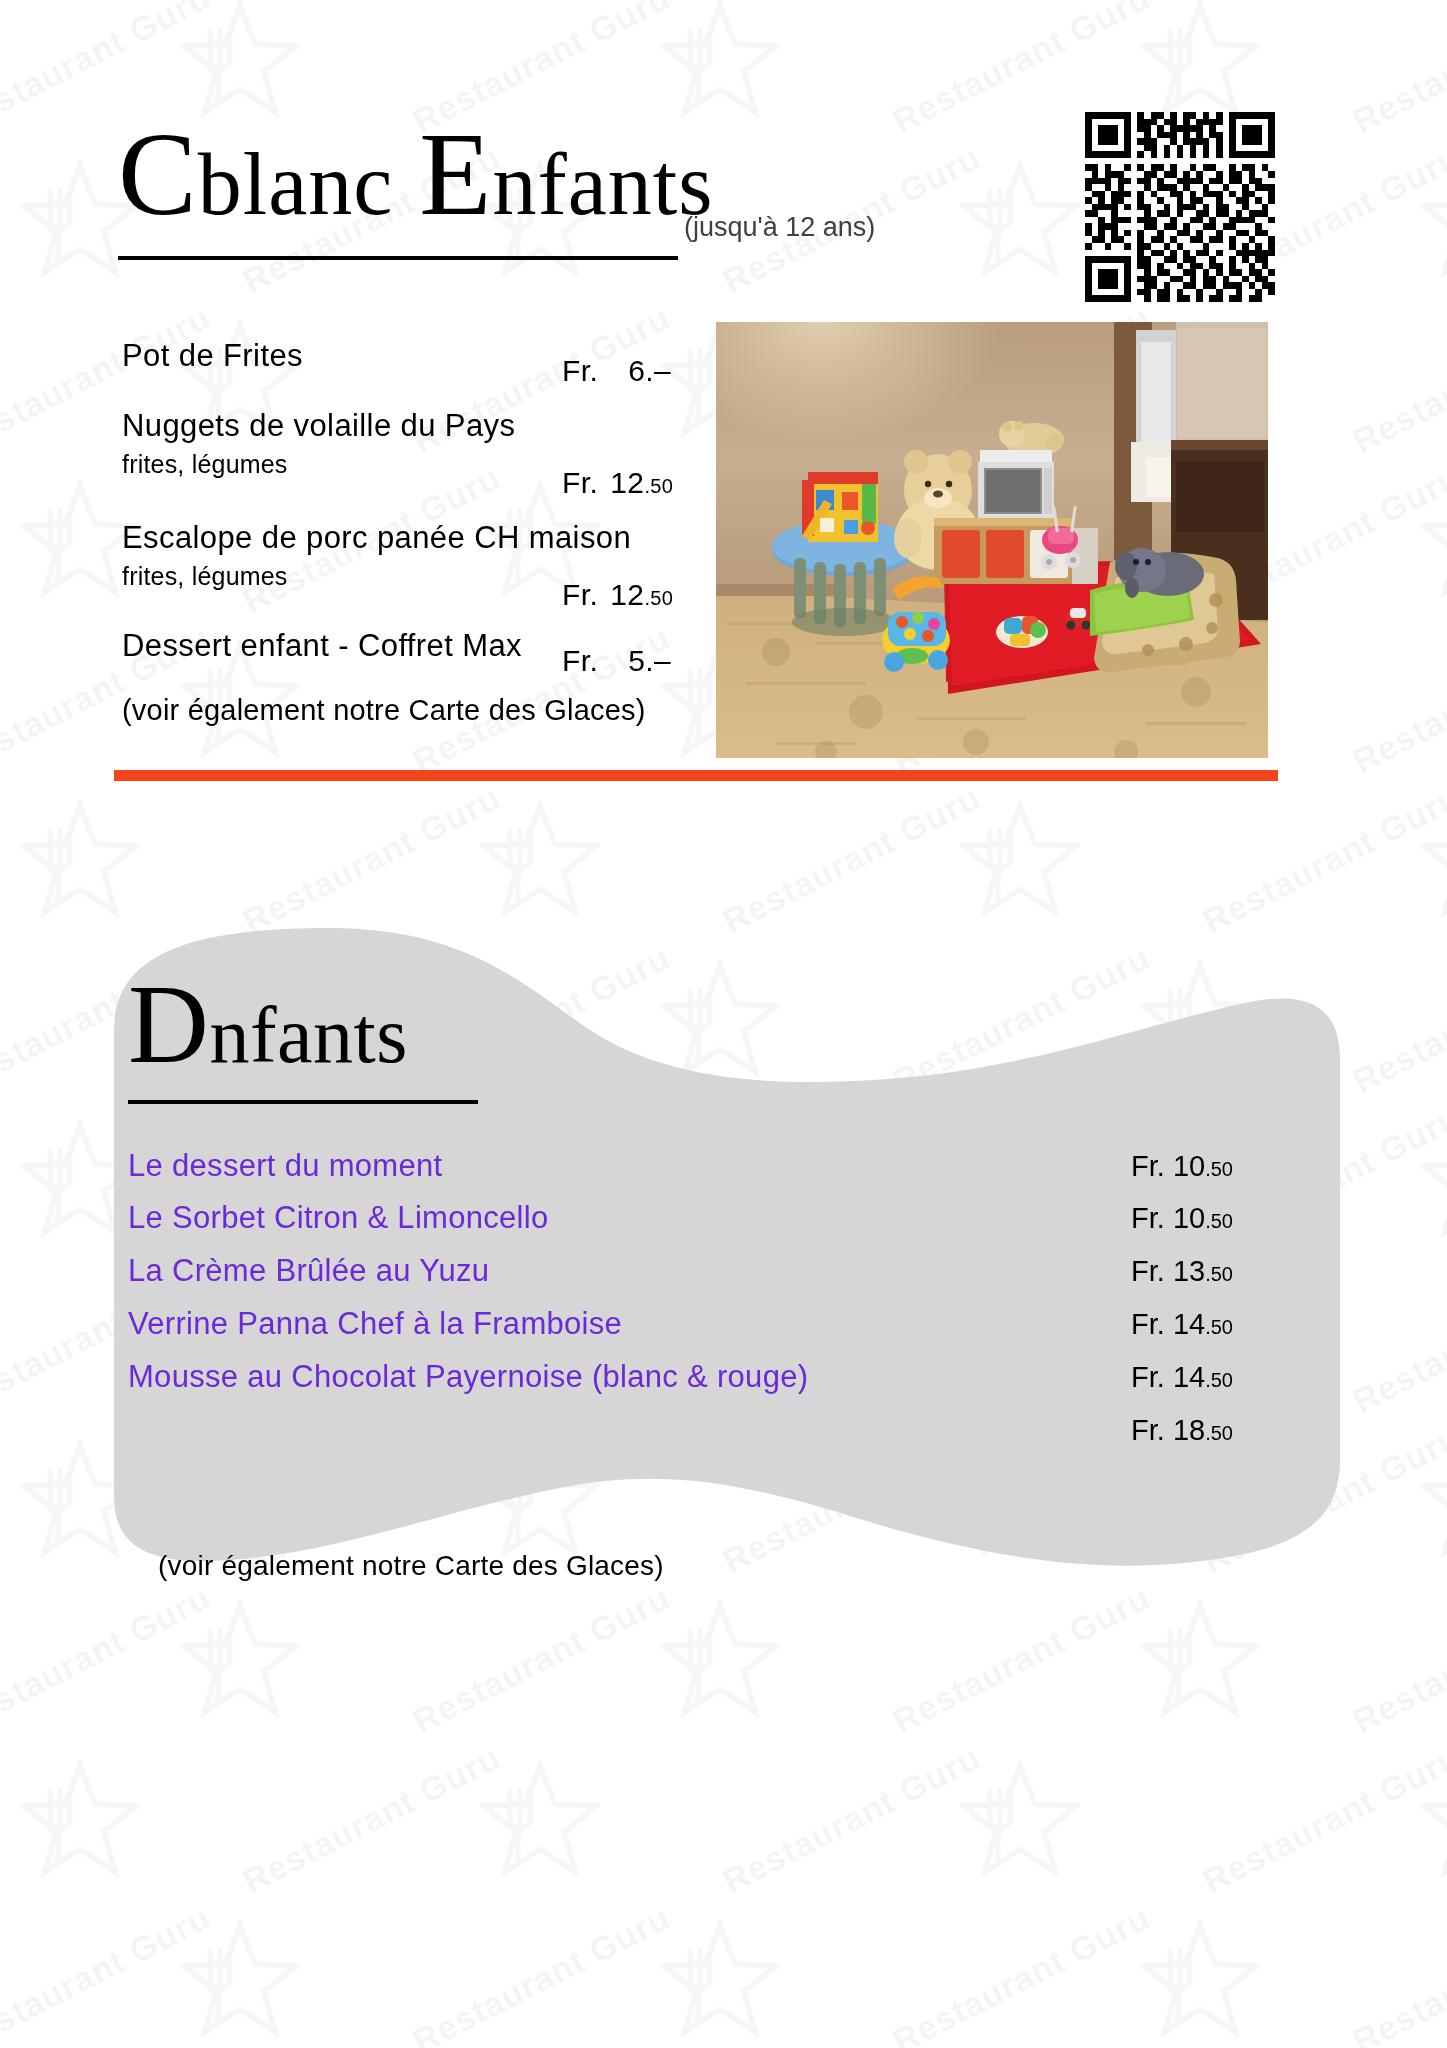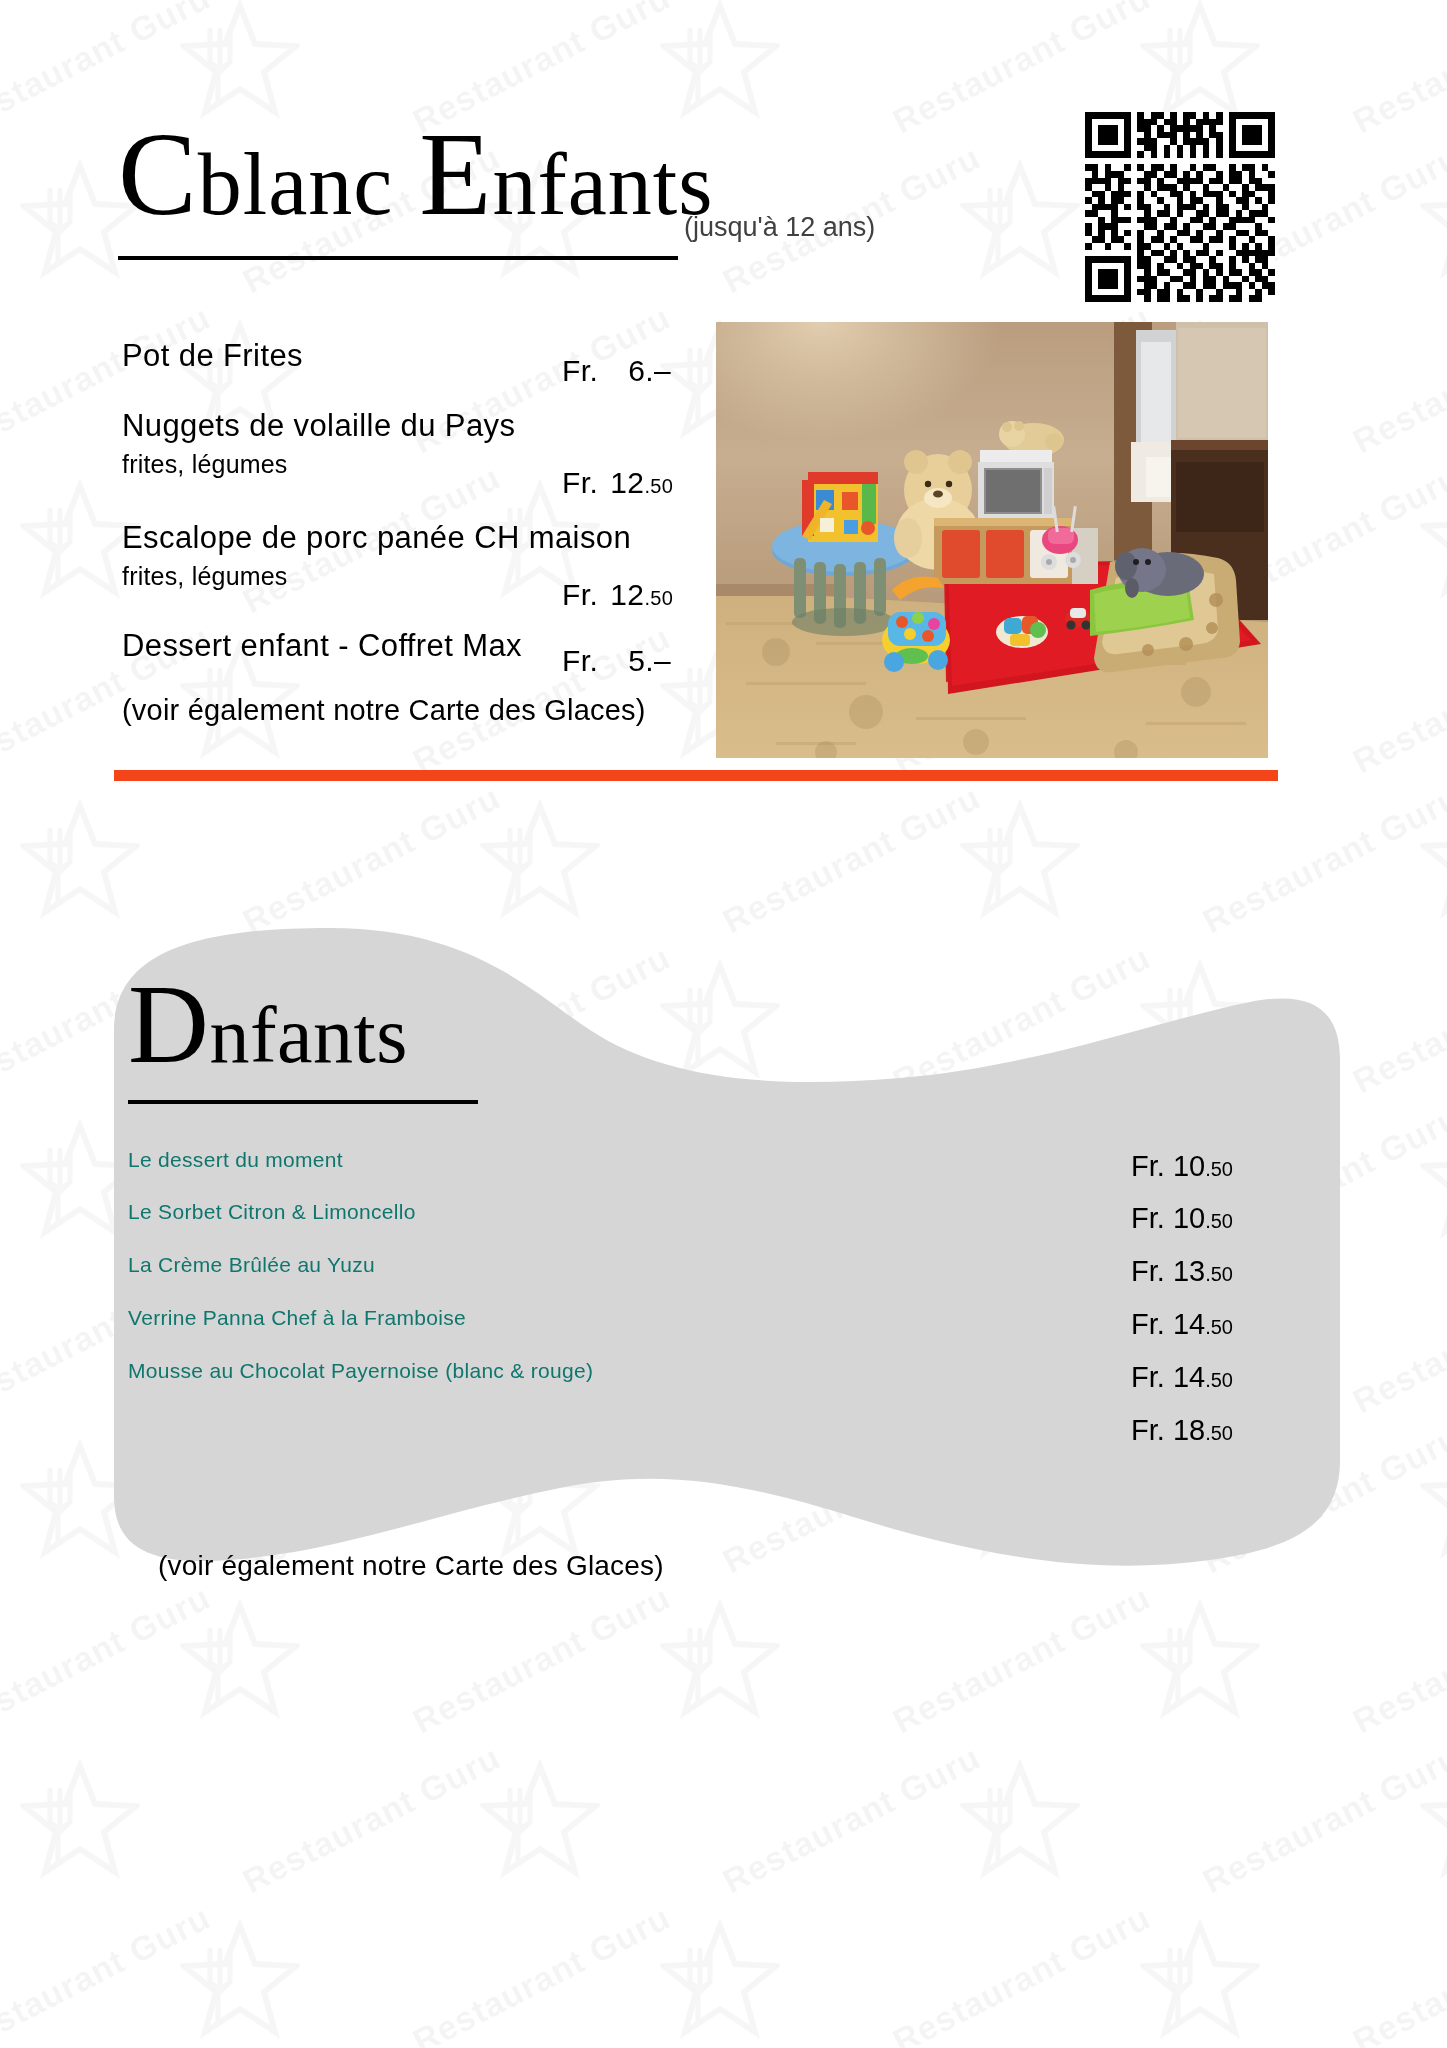--- a/index.html
+++ b/index.html
@@ -217,24 +217,24 @@
   .dou-row {
     position: absolute;
     left: 128px;
     width: 1150px;
     height: 42px;
   }
   .dou-name {
     position: absolute;
     left: 0;
     top: 0;
-    font-size: 21px;
+    font-size: 31px;
     letter-spacing: 0.3px;
     white-space: nowrap;
-    color: #0f766e;
+    color: #6d28d9;
   }
   .dou-price {
     position: absolute;
     left: 1003px;
     top: 2px;
     font-size: 29px;
     white-space: nowrap;
     color: #000;
   }
   #douceurs-note {

